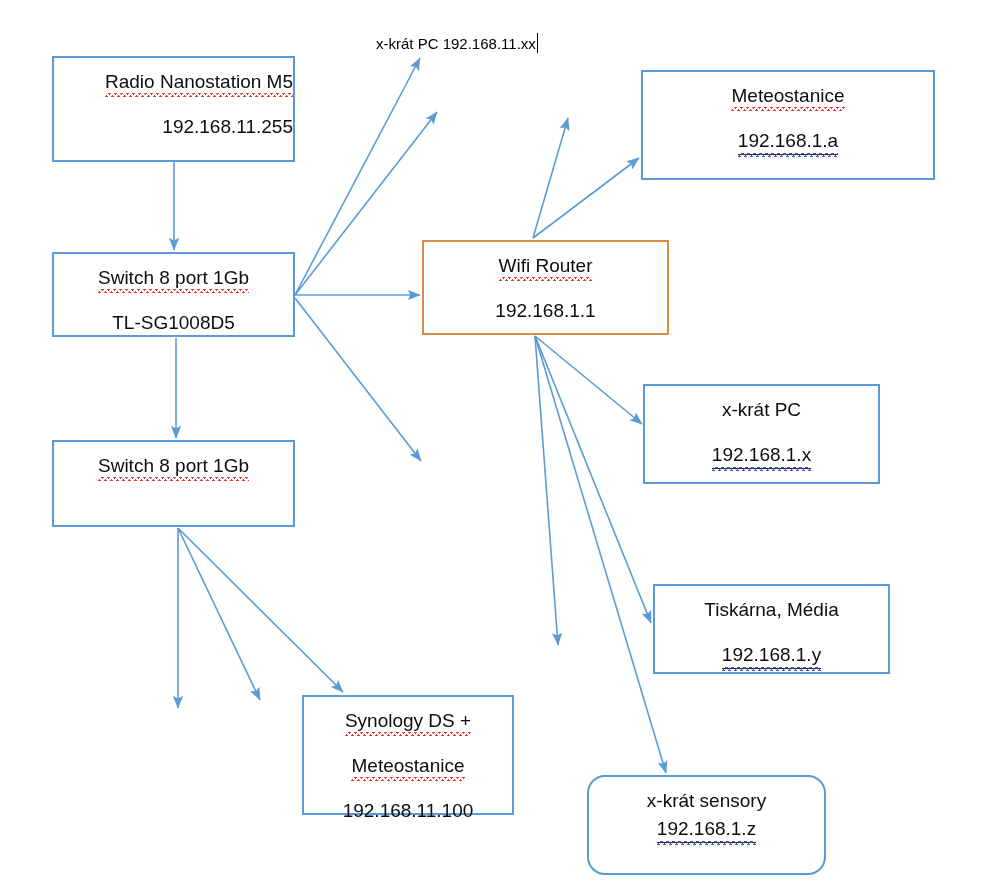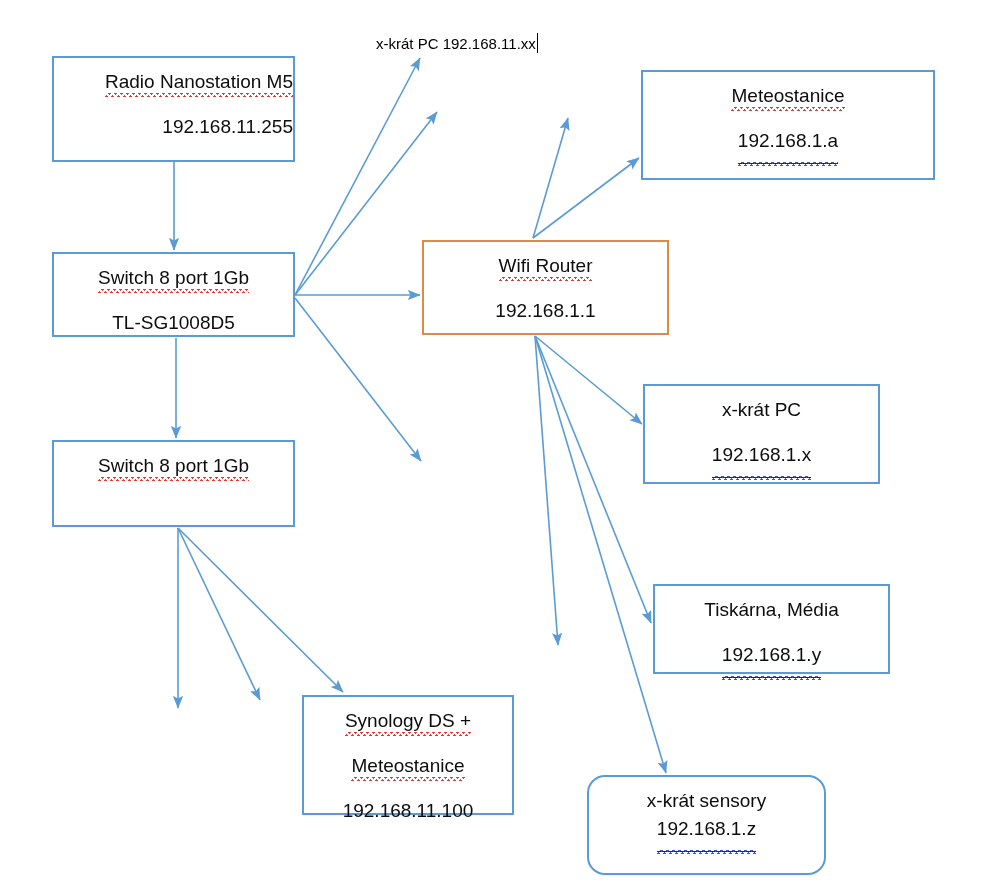--- a/index.html
+++ b/index.html
@@ -74,21 +74,21 @@
       radial-gradient(circle at 1.5px 3.2px, #e03a34 1.1px, transparent 1.2px),
       radial-gradient(circle at 4.5px 0.8px, #e03a34 1.1px, transparent 1.2px);
   }
   .sq-blue::after {
     background-image:
       radial-gradient(circle at 1.5px 3.2px, #3a56c8 1.1px, transparent 1.2px),
       radial-gradient(circle at 4.5px 0.8px, #3a56c8 1.1px, transparent 1.2px);
   }
   .sq-underline {
     border-bottom: 1px solid #2b2b2b;
-    padding-bottom: 10px;
+    padding-bottom: 1px;
   }
   .floating-label {
     position: absolute;
     font-size: 15px;
     line-height: 1.2;
     color: #000000;
     white-space: nowrap;
     z-index: 4;
   }
   .caret {

